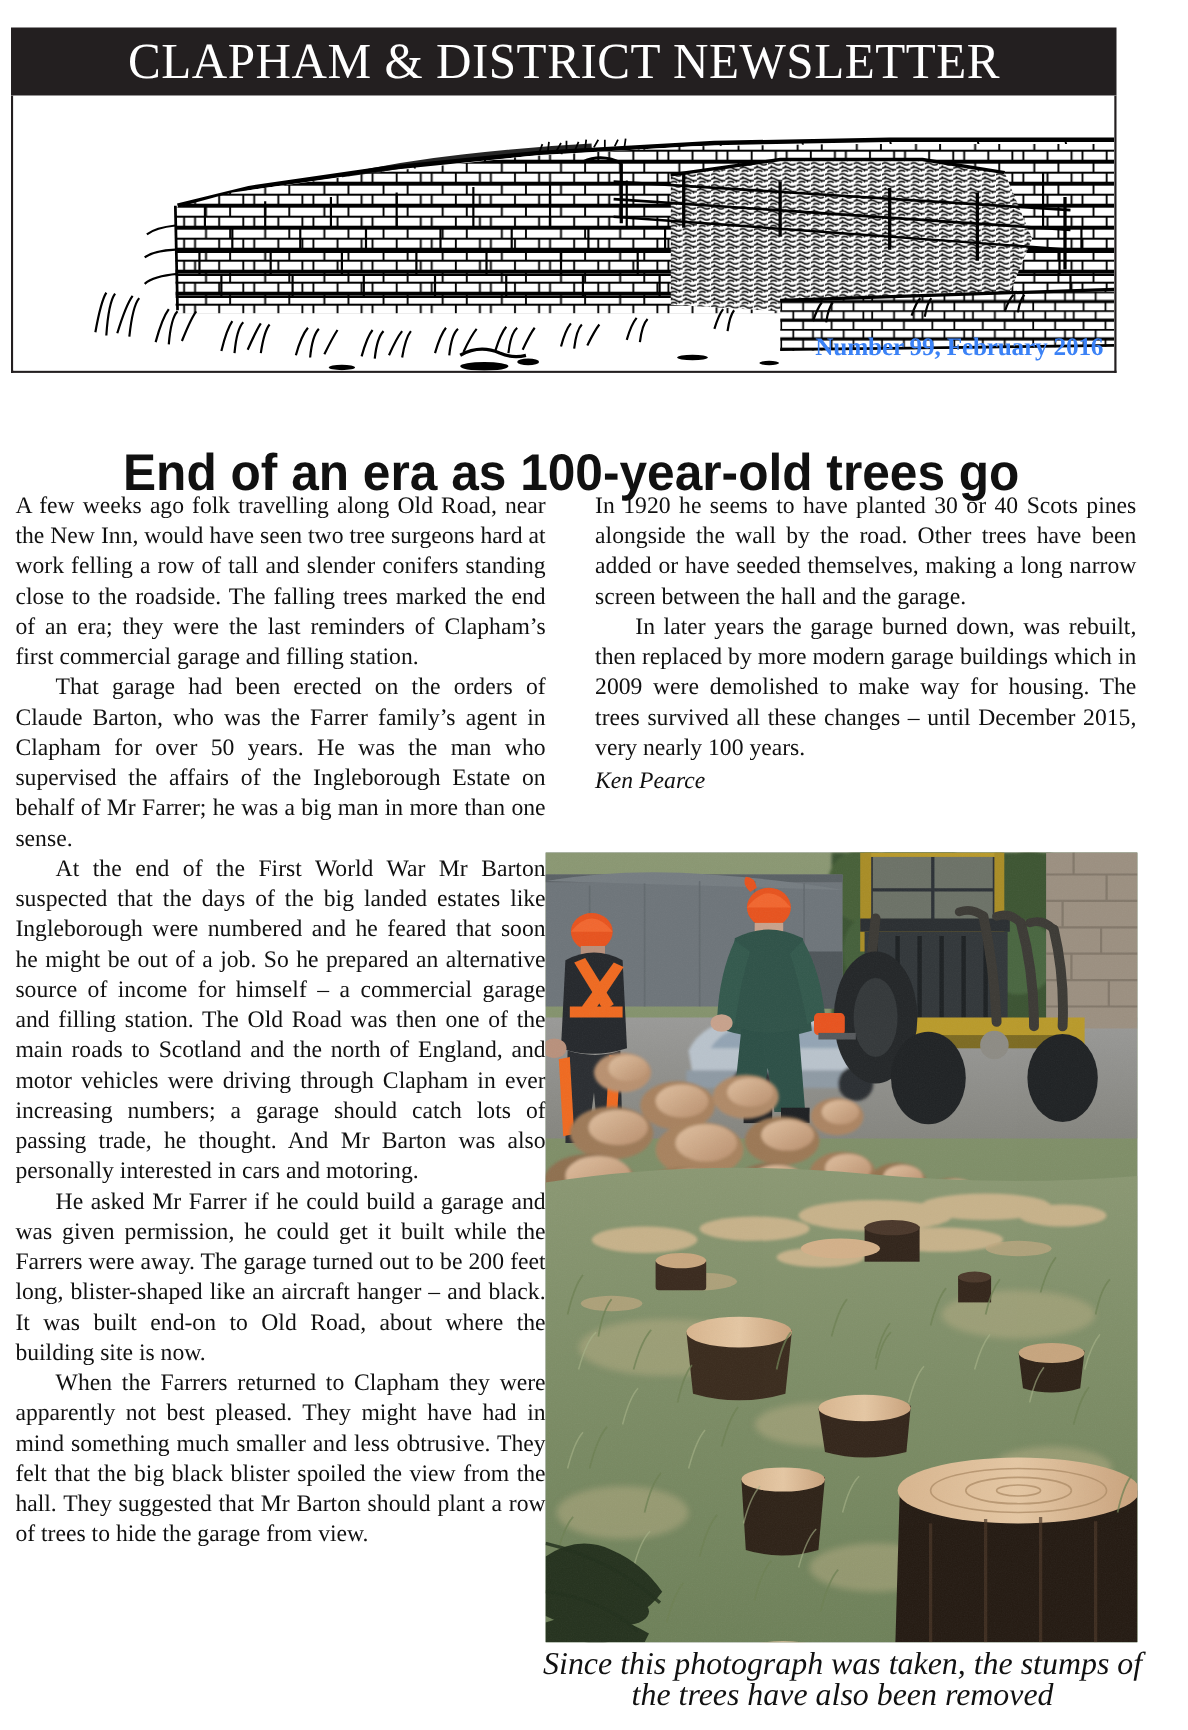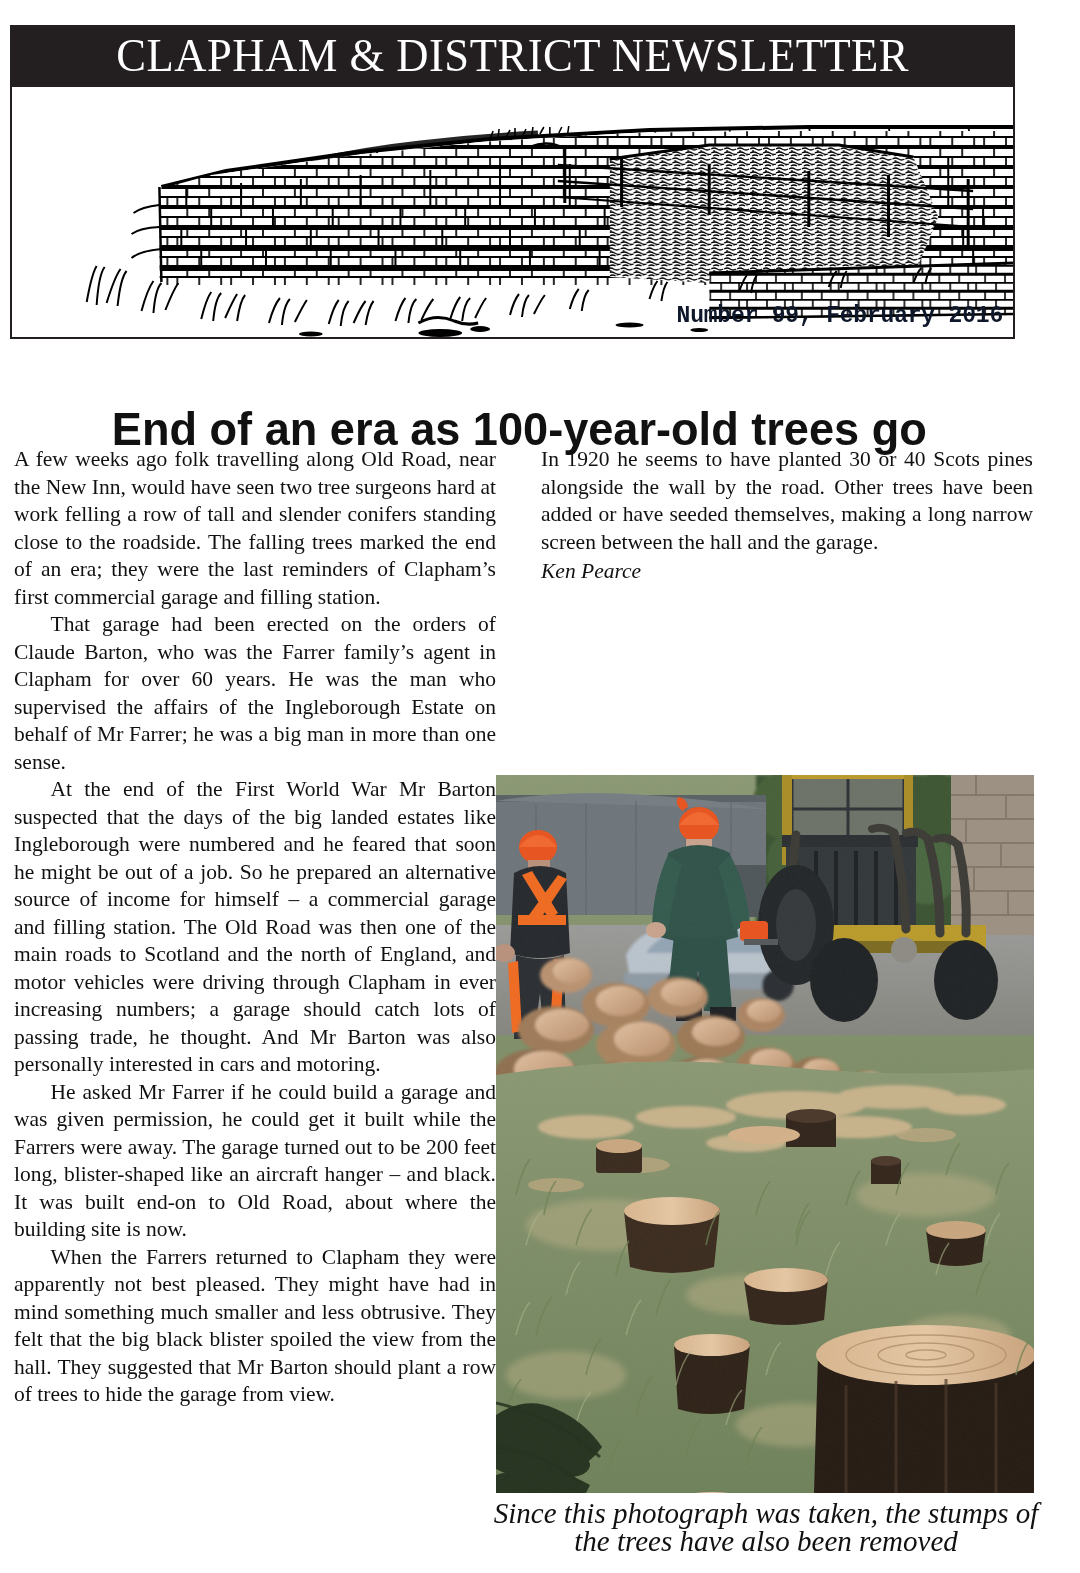--- a/index.html
+++ b/index.html
@@ -34,24 +34,24 @@
     border:2px solid #231f20;
     border-top:none;
     height:250px;
     position:relative;
     background:#ffffff;
     overflow:hidden;
   }
   .illus{position:absolute;left:0;top:0;width:100%;height:100%;}
   .issue-line{
     position:absolute;right:10px;bottom:8px;
-    font-family:Liberation Mono, monospace;
+    font-family:Liberation Serif, serif;
     font-weight:bold;
     font-size:23px;
-    color:#0f172a;
+    color:#3b82f6;
     letter-spacing:-0.2px;
   }
 
   
   .headline{
     position:absolute;left:22px;top:373px;width:1036px;
     font-family:"Liberation Sans", sans-serif;
     font-weight:bold;
     font-size:47px;
     line-height:1.05;
@@ -256,28 +256,29 @@
       </svg>
 
       <div class="issue-line">Number 99, February 2016</div>
     </div>
   </div>
 
   <h1 class="headline">End of an era as 100-year-old trees go</h1>
 
   <div class="col col-left">
     <p>A few weeks ago folk travelling along Old Road, near the New Inn, would have seen two tree surgeons hard at work felling a row of tall and slender conifers standing close to the roadside. The falling trees marked the end of an era; they were the last reminders of Clapham’s first commercial garage and filling station.</p>
-    <p>That garage had been erected on the orders of Claude Barton, who was the Farrer family’s agent in Clapham for over 60 years. He was the man who supervised the affairs of the Ingleborough Estate on behalf of Mr Farrer; he was a big man in more than one sense.</p>
+    <p>That garage had been erected on the orders of Claude Barton, who was the Farrer family’s agent in Clapham for over 50 years. He was the man who supervised the affairs of the Ingleborough Estate on behalf of Mr Farrer; he was a big man in more than one sense.</p>
     <p>At the end of the First World War Mr Barton suspected that the days of the big landed estates like Ingleborough were numbered and he feared that soon he might be out of a job. So he prepared an alternative source of income for himself – a commercial garage and filling station. The Old Road was then one of the main roads to Scotland and the north of England, and motor vehicles were driving through Clapham in ever increasing numbers; a garage should catch lots of passing trade, he thought. And Mr Barton was also personally interested in cars and motoring.</p>
     <p>He asked Mr Farrer if he could build a garage and was given permission, he could get it built while the Farrers were away. The garage turned out to be 200 feet long, blister-shaped like an aircraft hanger – and black. It was built end-on to Old Road, about where the building site is now.</p>
     <p>When the Farrers returned to Clapham they were apparently not best pleased. They might have had in mind something much smaller and less obtrusive. They felt that the big black blister spoiled the view from the hall. They suggested that Mr Barton should plant a row of trees to hide the garage from view.</p>
   </div>
 
   <div class="col col-right">
     <p>In 1920 he seems to have planted 30 or 40 Scots pines alongside the wall by the road. Other trees have been added or have seeded themselves, making a long narrow screen between the hall and the garage.</p>
+    <p>In later years the garage burned down, was rebuilt, then replaced by more modern garage buildings which in 2009 were demolished to make way for housing. The trees survived all these changes – until December 2015, very nearly 100 years.</p>
     <div class="byline">Ken Pearce</div>
   </div>
 
   <div class="photo-wrap">
     <svg class="photo" viewBox="0 0 538 718" preserveAspectRatio="none">
       <defs>
         <linearGradient id="grassGrad" x1="0" y1="0" x2="0" y2="1">
           <stop offset="0%" stop-color="#8b9873"></stop>
           <stop offset="45%" stop-color="#7d8d66"></stop>
           <stop offset="100%" stop-color="#6e8159"></stop>

